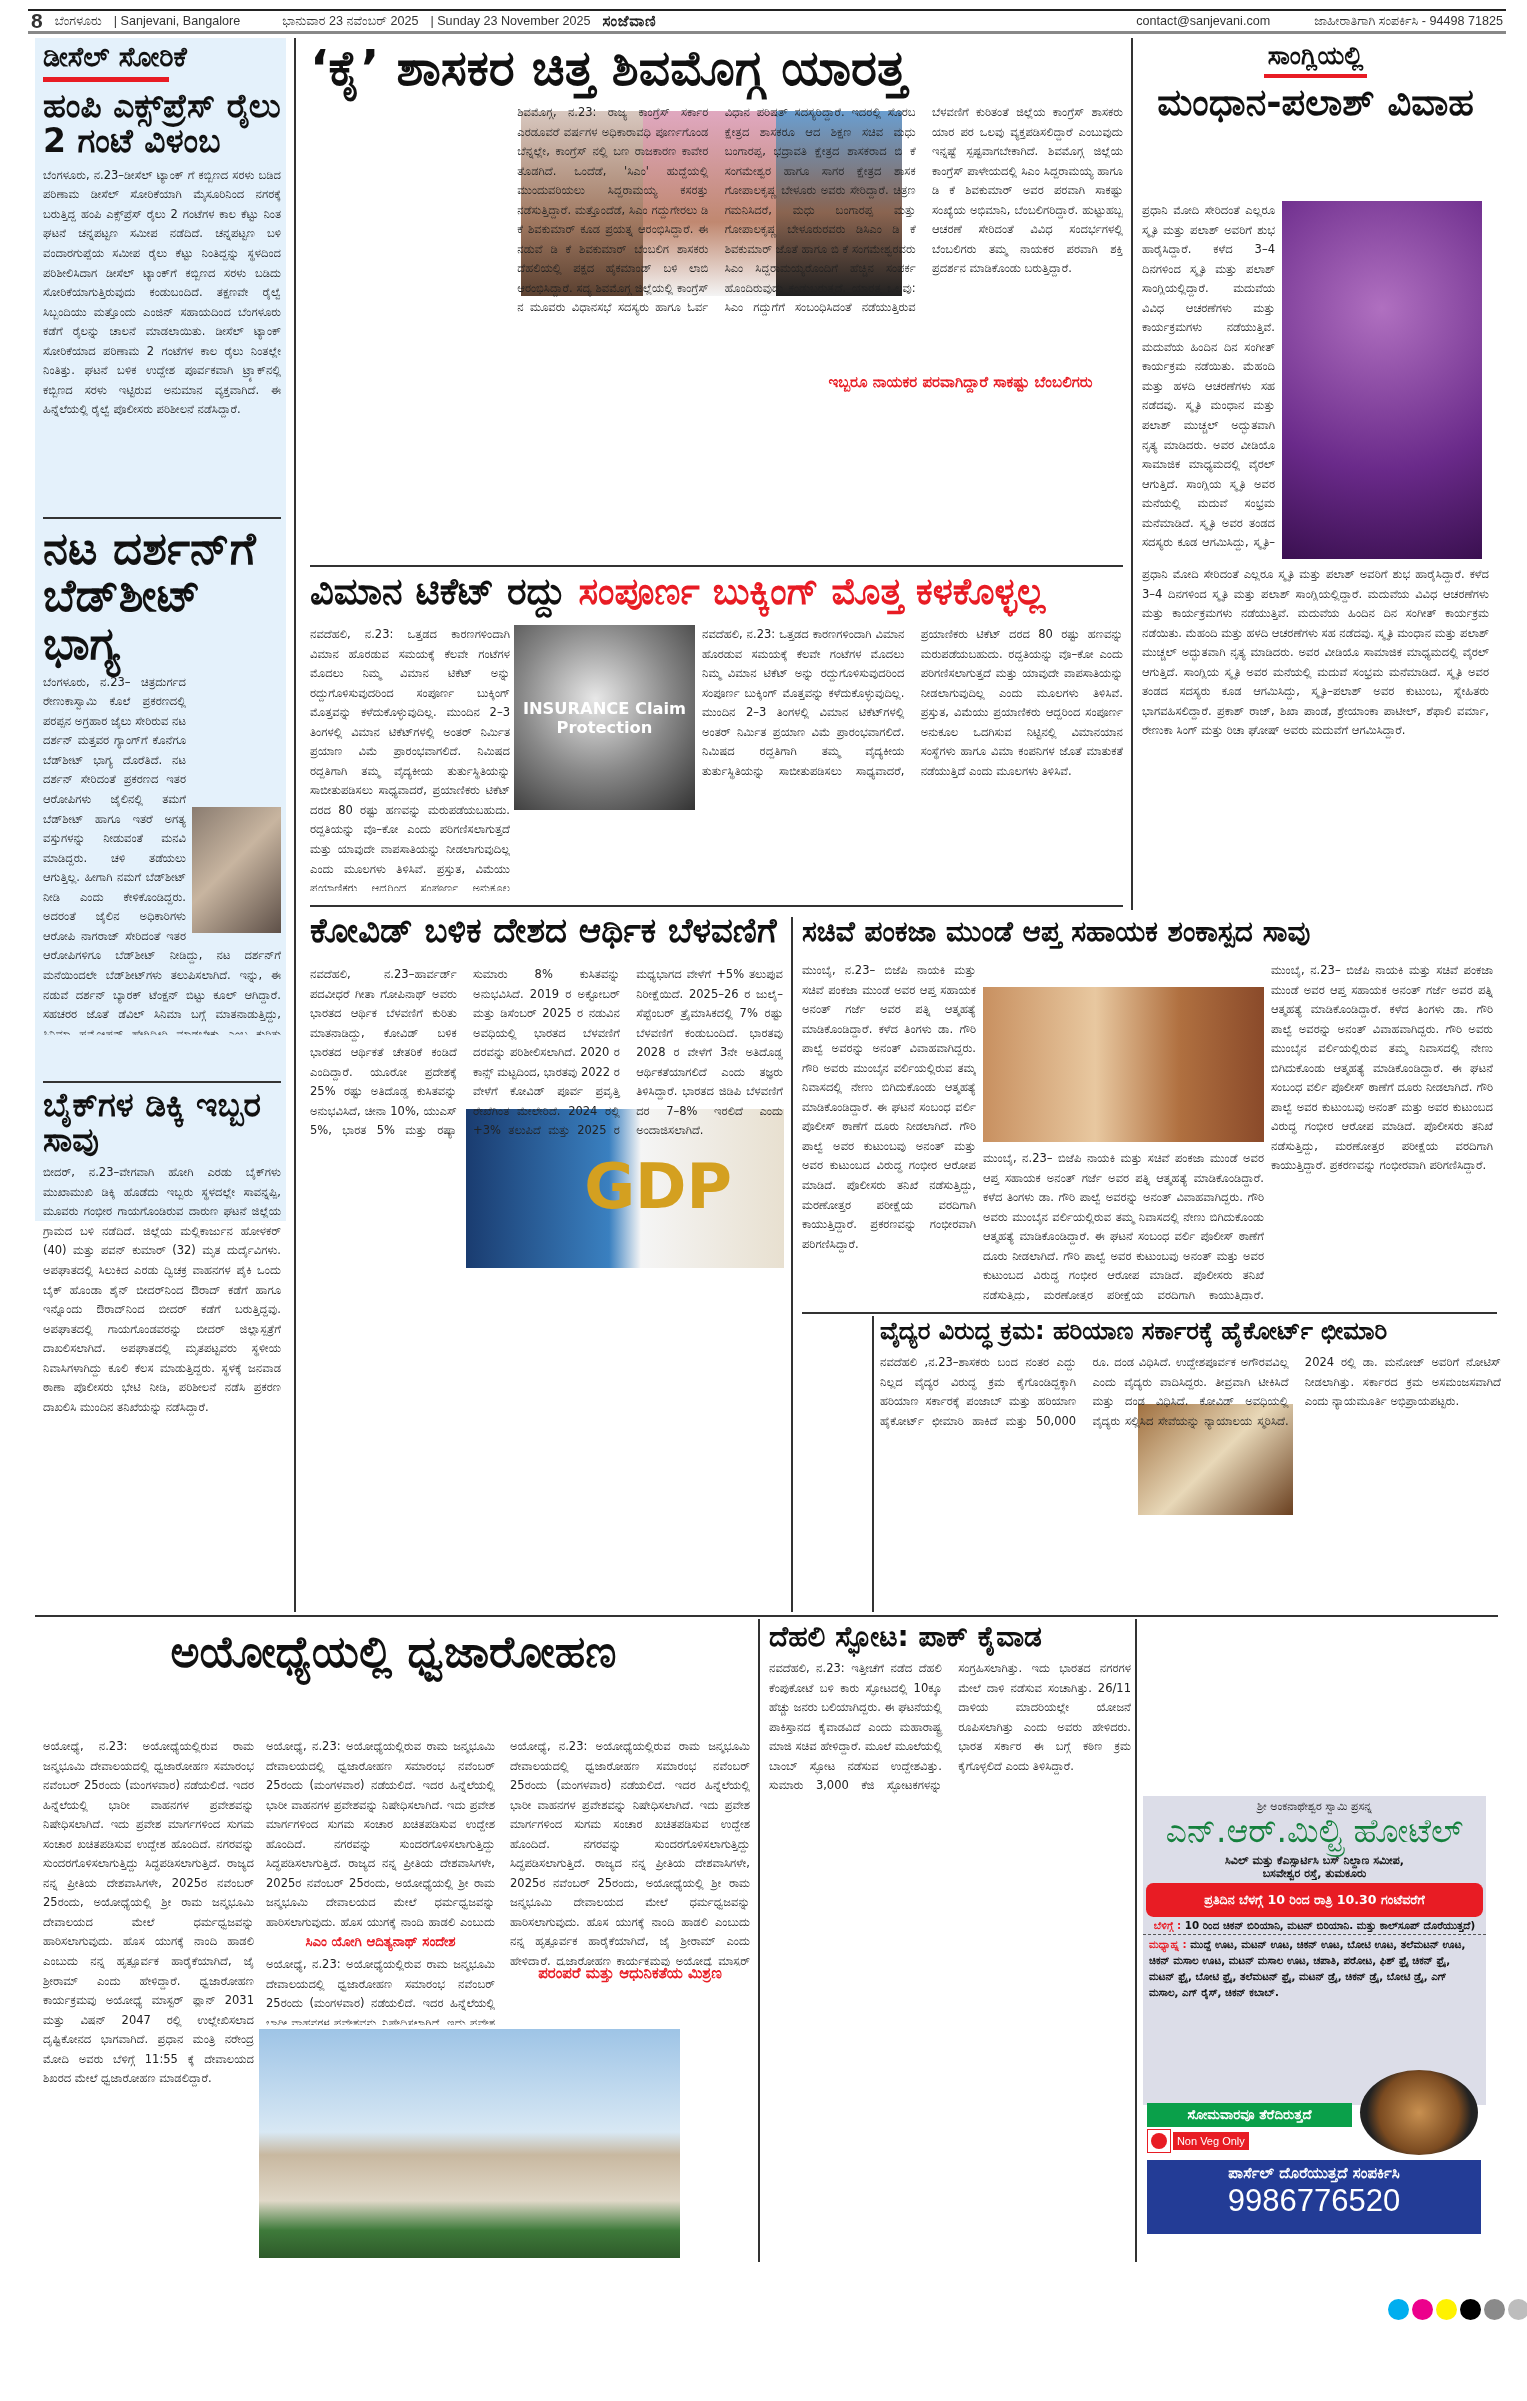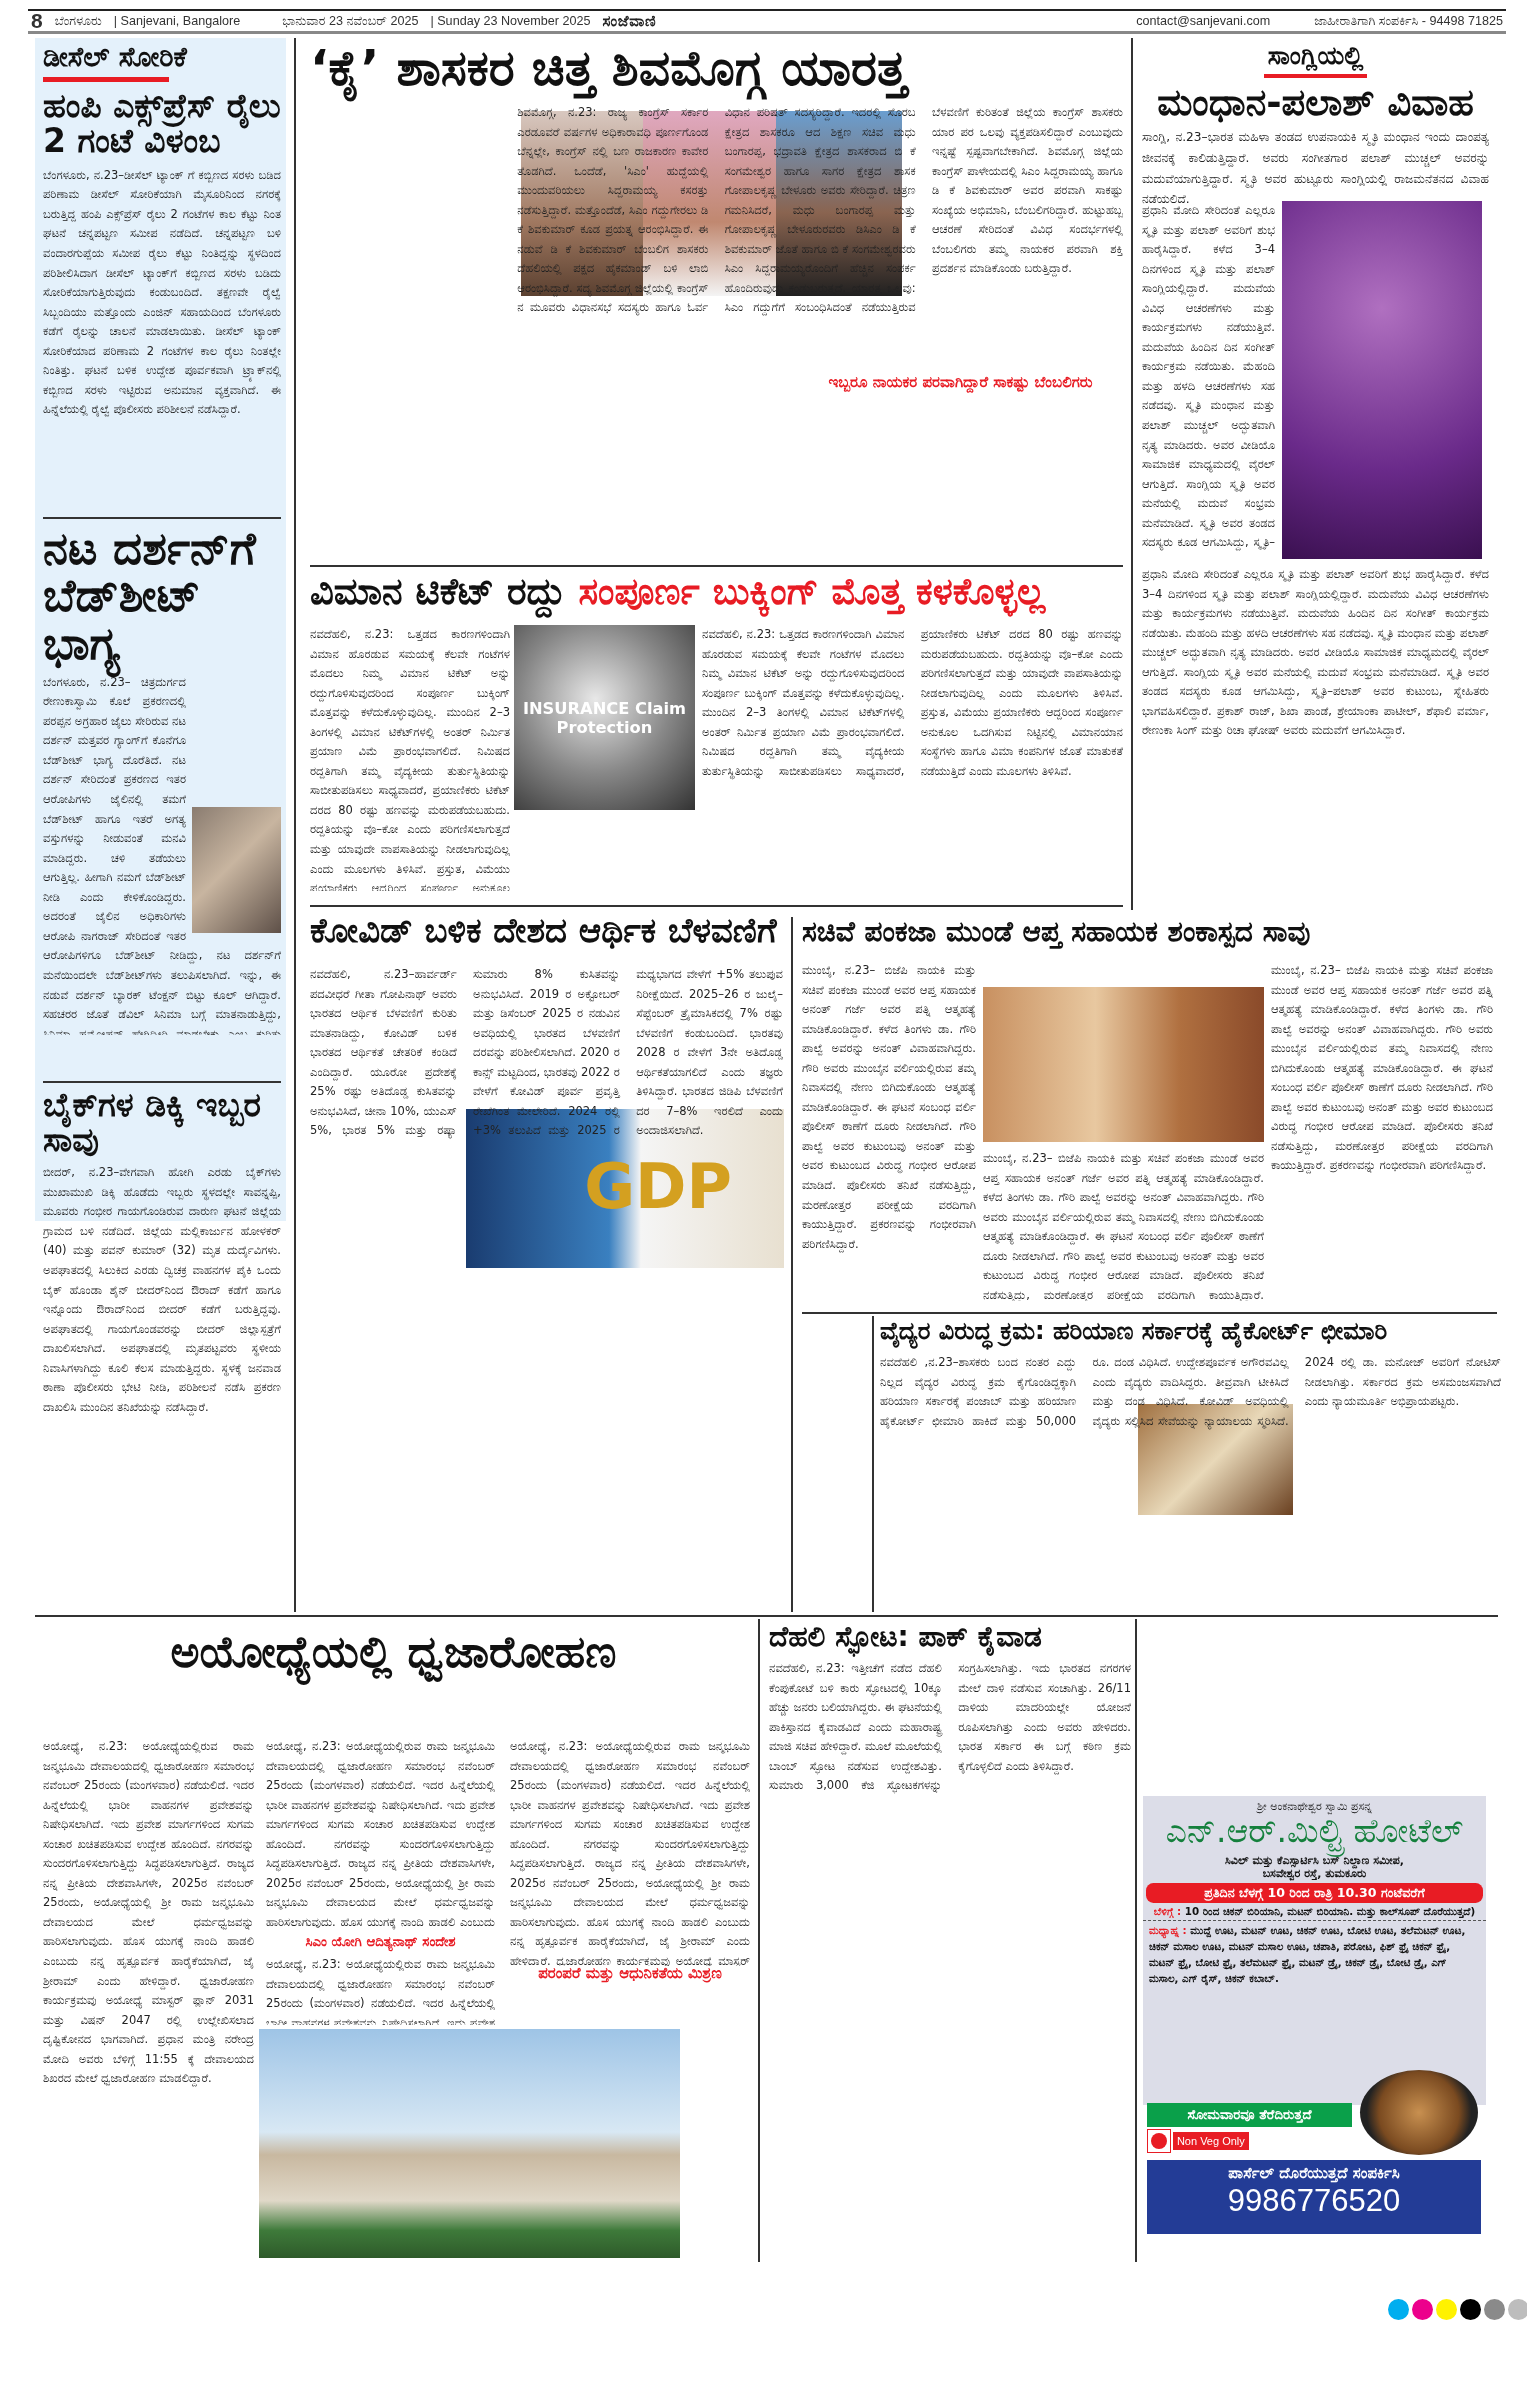--- a/index.html
+++ b/index.html
@@ -71,21 +71,20 @@
   <div style="height:203px;column-span:none"></div>
   <div class="body">ಶಿವಮೊಗ್ಗ, ನ.23: ರಾಜ್ಯ ಕಾಂಗ್ರೆಸ್ ಸರ್ಕಾರ ಎರಡೂವರೆ ವರ್ಷಗಳ ಅಧಿಕಾರಾವಧಿ ಪೂರ್ಣಗೊಂಡ ಬೆನ್ನಲ್ಲೇ, ಕಾಂಗ್ರೆಸ್ ನಲ್ಲಿ ಬಣ ರಾಜಕಾರಣ ಕಾವೇರ ತೊಡಗಿದೆ. ಒಂದೆಡೆ, 'ಸಿಎಂ' ಹುದ್ದೆಯಲ್ಲಿ ಮುಂದುವರಿಯಲು ಸಿದ್ದರಾಮಯ್ಯ ಕಸರತ್ತು ನಡೆಸುತ್ತಿದ್ದಾರೆ. ಮತ್ತೊಂದೆಡೆ, ಸಿಎಂ ಗದ್ದುಗೇರಲು ಡಿ ಕೆ ಶಿವಕುಮಾರ್ ಕೂಡ ಪ್ರಯತ್ನ ಆರಂಭಿಸಿದ್ದಾರೆ. ಈ ನಡುವೆ ಡಿ ಕೆ ಶಿವಕುಮಾರ್ ಬೆಂಬಲಿಗ ಶಾಸಕರು ದೆಹಲಿಯಲ್ಲಿ ಪಕ್ಷದ ಹೈಕಮಾಂಡ್ ಬಳಿ ಲಾಬಿ ಆರಂಭಿಸಿದ್ದಾರೆ. ಸದ್ಯ ಶಿವಮೊಗ್ಗ ಜಿಲ್ಲೆಯಲ್ಲಿ ಕಾಂಗ್ರೆಸ್ ನ ಮೂವರು ವಿಧಾನಸಭೆ ಸದಸ್ಯರು ಹಾಗೂ ಓರ್ವ ವಿಧಾನ ಪರಿಷತ್ ಸದಸ್ಯರಿದ್ದಾರೆ. ಇದರಲ್ಲಿ ಸೊರಬ ಕ್ಷೇತ್ರದ ಶಾಸಕರೂ ಆದ ಶಿಕ್ಷಣ ಸಚಿವ ಮಧು ಬಂಗಾರಪ್ಪ, ಭದ್ರಾವತಿ ಕ್ಷೇತ್ರದ ಶಾಸಕರಾದ ಬಿ ಕೆ ಸಂಗಮೇಶ್ವರ ಹಾಗೂ ಸಾಗರ ಕ್ಷೇತ್ರದ ಶಾಸಕ ಗೋಪಾಲಕೃಷ್ಣ ಬೇಳೂರು ಅವರು ಸೇರಿದ್ದಾರೆ. ಚಿತ್ರಣ ಗಮನಿಸಿದರೆ, ಮಧು ಬಂಗಾರಪ್ಪ ಮತ್ತು ಗೋಪಾಲಕೃಷ್ಣ ಬೇಳೂರುರವರು ಡಿಸಿಎಂ ಡಿ ಕೆ ಶಿವಕುಮಾರ್ ಜೊತೆ ಹಾಗೂ ಬಿ ಕೆ ಸಂಗಮೇಶ್ವರವರು ಸಿಎಂ ಸಿದ್ದರಾಮಯ್ಯರೊಂದಿಗೆ ಹೆಚ್ಚಿನ ಸಂಪರ್ಕ ಹೊಂದಿರುವುದು ಕಂಡುಬರುತ್ತದೆ. ಯಾರತ್ತ ಒಲವು: ಸಿಎಂ ಗದ್ದುಗೆಗೆ ಸಂಬಂಧಿಸಿದಂತೆ ನಡೆಯುತ್ತಿರುವ ಬೆಳವಣಿಗೆ ಕುರಿತಂತೆ ಜಿಲ್ಲೆಯ ಕಾಂಗ್ರೆಸ್ ಶಾಸಕರು ಯಾರ ಪರ ಒಲವು ವ್ಯಕ್ತಪಡಿಸಲಿದ್ದಾರೆ ಎಂಬುವುದು ಇನ್ನಷ್ಟೆ ಸ್ಪಷ್ಟವಾಗಬೇಕಾಗಿದೆ. ಶಿವಮೊಗ್ಗ ಜಿಲ್ಲೆಯ ಕಾಂಗ್ರೆಸ್ ಪಾಳೇಯದಲ್ಲಿ ಸಿಎಂ ಸಿದ್ದರಾಮಯ್ಯ ಹಾಗೂ ಡಿ ಕೆ ಶಿವಕುಮಾರ್ ಅವರ ಪರವಾಗಿ ಸಾಕಷ್ಟು ಸಂಖ್ಯೆಯ ಅಭಿಮಾನಿ, ಬೆಂಬಲಿಗರಿದ್ದಾರೆ. ಹುಟ್ಟುಹಬ್ಬ ಆಚರಣೆ ಸೇರಿದಂತೆ ವಿವಿಧ ಸಂದರ್ಭಗಳಲ್ಲಿ ಬೆಂಬಲಿಗರು ತಮ್ಮ ನಾಯಕರ ಪರವಾಗಿ ಶಕ್ತಿ ಪ್ರದರ್ಶನ ಮಾಡಿಕೊಂಡು ಬರುತ್ತಿದ್ದಾರೆ.</div>
 </div>
 <div class="abs red h-xl" style="left:798px;top:375px;width:325px;font-size:15px;text-align:center;background:#fff">ಇಬ್ಬರೂ ನಾಯಕರ ಪರವಾಗಿದ್ದಾರೆ ಸಾಕಷ್ಟು ಬೆಂಬಲಿಗರು</div>
 <div class="abs hline" style="left:310px;top:565px;width:813px"></div>
 
 <div class="abs" style="left:1142px;top:43px;width:347px;text-align:center">
   <div class="h-xl" style="font-size:25px">ಸಾಂಗ್ಲಿಯಲ್ಲಿ</div>
   <div class="redbar" style="width:103px;margin:4.4px auto 6px"></div>
   <div class="h-xl" style="font-size:37px;white-space:nowrap">ಮಂಧಾನ-ಪಲಾಶ್ ವಿವಾಹ</div>
-  <div class="body" style="margin-top:4.4px;font-size:12.2px">ಸಾಂಗ್ಲಿ, ನ.23–ಭಾರತ ಮಹಿಳಾ ತಂಡದ ಉಪನಾಯಕಿ ಸ್ಮೃತಿ ಮಂಧಾನ ಇಂದು ದಾಂಪತ್ಯ ಜೀವನಕ್ಕೆ ಕಾಲಿಡುತ್ತಿದ್ದಾರೆ. ಅವರು ಸಂಗೀತಗಾರ ಪಲಾಶ್ ಮುಚ್ಚಲ್ ಅವರನ್ನು ಮದುವೆಯಾಗುತ್ತಿದ್ದಾರೆ. ಸ್ಮೃತಿ ಅವರ ಹುಟ್ಟೂರು ಸಾಂಗ್ಲಿಯಲ್ಲಿ ರಾಜಮನೆತನದ ವಿವಾಹ ನಡೆಯಲಿದೆ.</div>
 </div>
 <div class="abs photo" style="left:1282px;top:201px;width:200px;height:358px;background:radial-gradient(circle at 50% 30%,#b070c0,#6a2a8a 60%,#3a1050)"></div>
 <div class="abs box" style="left:1142px;top:201px;width:133px;height:355px">
   <div class="body">ಪ್ರಧಾನಿ ಮೋದಿ ಸೇರಿದಂತೆ ಎಲ್ಲರೂ ಸ್ಮೃತಿ ಮತ್ತು ಪಲಾಶ್ ಅವರಿಗೆ ಶುಭ ಹಾರೈಸಿದ್ದಾರೆ. ಕಳೆದ 3–4 ದಿನಗಳಿಂದ ಸ್ಮೃತಿ ಮತ್ತು ಪಲಾಶ್ ಸಾಂಗ್ಲಿಯಲ್ಲಿದ್ದಾರೆ. ಮದುವೆಯ ವಿವಿಧ ಆಚರಣೆಗಳು ಮತ್ತು ಕಾರ್ಯಕ್ರಮಗಳು ನಡೆಯುತ್ತಿವೆ. ಮದುವೆಯ ಹಿಂದಿನ ದಿನ ಸಂಗೀತ್ ಕಾರ್ಯಕ್ರಮ ನಡೆಯಿತು. ಮೆಹಂದಿ ಮತ್ತು ಹಳದಿ ಆಚರಣೆಗಳು ಸಹ ನಡೆದವು. ಸ್ಮೃತಿ ಮಂಧಾನ ಮತ್ತು ಪಲಾಶ್ ಮುಚ್ಚಲ್ ಅದ್ಭುತವಾಗಿ ನೃತ್ಯ ಮಾಡಿದರು. ಅವರ ವೀಡಿಯೊ ಸಾಮಾಜಿಕ ಮಾಧ್ಯಮದಲ್ಲಿ ವೈರಲ್ ಆಗುತ್ತಿದೆ. ಸಾಂಗ್ಲಿಯ ಸ್ಮೃತಿ ಅವರ ಮನೆಯಲ್ಲಿ ಮದುವೆ ಸಂಭ್ರಮ ಮನೆಮಾಡಿದೆ. ಸ್ಮೃತಿ ಅವರ ತಂಡದ ಸದಸ್ಯರು ಕೂಡ ಆಗಮಿಸಿದ್ದು, ಸ್ಮೃತಿ–ಪಲಾಶ್ ಅವರ ಕುಟುಂಬ, ಸ್ನೇಹಿತರು ಭಾಗವಹಿಸಲಿದ್ದಾರೆ. ಪ್ರಕಾಶ್ ರಾಜ್, ಶಿಖಾ ಪಾಂಡೆ, ಶ್ರೇಯಾಂಕಾ ಪಾಟೀಲ್, ಶೆಫಾಲಿ ವರ್ಮಾ, ರೇಣುಕಾ ಸಿಂಗ್ ಮತ್ತು ರಿಚಾ ಘೋಷ್ ಅವರು ಮದುವೆಗೆ ಆಗಮಿಸಿದ್ದಾರೆ.</div>
 </div>
 <div class="abs box" style="left:1142px;top:565px;width:347px;height:340px;text-indent:0">
   <div class="body">ಪ್ರಧಾನಿ ಮೋದಿ ಸೇರಿದಂತೆ ಎಲ್ಲರೂ ಸ್ಮೃತಿ ಮತ್ತು ಪಲಾಶ್ ಅವರಿಗೆ ಶುಭ ಹಾರೈಸಿದ್ದಾರೆ. ಕಳೆದ 3–4 ದಿನಗಳಿಂದ ಸ್ಮೃತಿ ಮತ್ತು ಪಲಾಶ್ ಸಾಂಗ್ಲಿಯಲ್ಲಿದ್ದಾರೆ. ಮದುವೆಯ ವಿವಿಧ ಆಚರಣೆಗಳು ಮತ್ತು ಕಾರ್ಯಕ್ರಮಗಳು ನಡೆಯುತ್ತಿವೆ. ಮದುವೆಯ ಹಿಂದಿನ ದಿನ ಸಂಗೀತ್ ಕಾರ್ಯಕ್ರಮ ನಡೆಯಿತು. ಮೆಹಂದಿ ಮತ್ತು ಹಳದಿ ಆಚರಣೆಗಳು ಸಹ ನಡೆದವು. ಸ್ಮೃತಿ ಮಂಧಾನ ಮತ್ತು ಪಲಾಶ್ ಮುಚ್ಚಲ್ ಅದ್ಭುತವಾಗಿ ನೃತ್ಯ ಮಾಡಿದರು. ಅವರ ವೀಡಿಯೊ ಸಾಮಾಜಿಕ ಮಾಧ್ಯಮದಲ್ಲಿ ವೈರಲ್ ಆಗುತ್ತಿದೆ. ಸಾಂಗ್ಲಿಯ ಸ್ಮೃತಿ ಅವರ ಮನೆಯಲ್ಲಿ ಮದುವೆ ಸಂಭ್ರಮ ಮನೆಮಾಡಿದೆ. ಸ್ಮೃತಿ ಅವರ ತಂಡದ ಸದಸ್ಯರು ಕೂಡ ಆಗಮಿಸಿದ್ದು, ಸ್ಮೃತಿ–ಪಲಾಶ್ ಅವರ ಕುಟುಂಬ, ಸ್ನೇಹಿತರು ಭಾಗವಹಿಸಲಿದ್ದಾರೆ. ಪ್ರಕಾಶ್ ರಾಜ್, ಶಿಖಾ ಪಾಂಡೆ, ಶ್ರೇಯಾಂಕಾ ಪಾಟೀಲ್, ಶೆಫಾಲಿ ವರ್ಮಾ, ರೇಣುಕಾ ಸಿಂಗ್ ಮತ್ತು ರಿಚಾ ಘೋಷ್ ಅವರು ಮದುವೆಗೆ ಆಗಮಿಸಿದ್ದಾರೆ.</div>
 </div>
 
 <div class="abs h-xl" style="left:310px;top:573px;width:813px;font-size:37px;white-space:nowrap">
@@ -156,21 +155,21 @@
 <div class="abs box cols2" style="left:769px;top:1659px;width:362px;height:602px">
   <div class="body">ನವದೆಹಲಿ, ನ.23: ಇತ್ತೀಚೆಗೆ ನಡೆದ ದೆಹಲಿ ಕೆಂಪುಕೋಟೆ ಬಳಿ ಕಾರು ಸ್ಫೋಟದಲ್ಲಿ 10ಕ್ಕೂ ಹೆಚ್ಚು ಜನರು ಬಲಿಯಾಗಿದ್ದರು. ಈ ಘಟನೆಯಲ್ಲಿ ಪಾಕಿಸ್ತಾನದ ಕೈವಾಡವಿದೆ ಎಂದು ಮಹಾರಾಷ್ಟ್ರ ಮಾಜಿ ಸಚಿವ ಹೇಳಿದ್ದಾರೆ. ಮೂಲೆ ಮೂಲೆಯಲ್ಲಿ ಬಾಂಬ್ ಸ್ಫೋಟ ನಡೆಸುವ ಉದ್ದೇಶವಿತ್ತು. ಸುಮಾರು 3,000 ಕೆಜಿ ಸ್ಫೋಟಕಗಳನ್ನು ಸಂಗ್ರಹಿಸಲಾಗಿತ್ತು. ಇದು ಭಾರತದ ನಗರಗಳ ಮೇಲೆ ದಾಳಿ ನಡೆಸುವ ಸಂಚಾಗಿತ್ತು. 26/11 ದಾಳಿಯ ಮಾದರಿಯಲ್ಲೇ ಯೋಜನೆ ರೂಪಿಸಲಾಗಿತ್ತು ಎಂದು ಅವರು ಹೇಳಿದರು. ಭಾರತ ಸರ್ಕಾರ ಈ ಬಗ್ಗೆ ಕಠಿಣ ಕ್ರಮ ಕೈಗೊಳ್ಳಲಿದೆ ಎಂದು ತಿಳಿಸಿದ್ದಾರೆ.</div>
 </div>
 <div class="abs col-line" style="left:1135px;top:1619px;height:643px"></div>
 
 <div class="abs ad">
   <div style="text-align:center;font-size:11px;padding-top:4px">ಶ್ರೀ ಅಂಕನಾಥೇಶ್ವರ ಸ್ವಾಮಿ ಪ್ರಸನ್ನ</div>
   <div style="text-align:center;font-size:33px;font-weight:normal;color:#15803d;line-height:1.1">ಎನ್.ಆರ್.ಮಿಲ್ಟ್ರಿ ಹೋಟೆಲ್</div>
   <div style="text-align:center;font-size:11px;font-weight:bold;margin-top:4.4px">ಸಿವಿಲ್ ಮತ್ತು ಕೆಎಸ್ಸಾರ್ಟಿಸಿ ಬಸ್ ನಿಲ್ದಾಣ ಸಮೀಪ,</div>
   <div style="text-align:center;font-size:11px;font-weight:bold">ಬಸವೇಶ್ವರ ರಸ್ತೆ, ತುಮಕೂರು</div>
-  <div style="margin:3px 3px 0;background:#e81c24;color:#fff;text-align:center;font-size:12.6px;font-weight:bold;border-radius:7.4px;padding:2px 0">ಪ್ರತಿದಿನ ಬೆಳಗ್ಗೆ 10 ರಿಂದ ರಾತ್ರಿ 10.30 ಗಂಟೆವರೆಗೆ</div>
+  <div style="margin:3px 3px 0;background:#e81c24;color:#fff;text-align:center;font-size:12.6px;font-weight:bold;border-radius:7.4px;padding:9px 0">ಪ್ರತಿದಿನ ಬೆಳಗ್ಗೆ 10 ರಿಂದ ರಾತ್ರಿ 10.30 ಗಂಟೆವರೆಗೆ</div>
   <div style="padding:2.2px 6px;font-size:10.3px;font-weight:bold;text-align:center;border-bottom:1.5px dashed #555">
     <span class="red">ಬೆಳಿಗ್ಗೆ :</span>
     <span>10 ರಿಂದ ಚಿಕನ್ ಬಿರಿಯಾನಿ, ಮಟನ್ ಬಿರಿಯಾನಿ. ಮತ್ತು ಕಾಲ್‌ಸೂಪ್ ದೊರೆಯುತ್ತದೆ)</span>
   </div>
   <div style="padding:2.2px 6px;font-size:10.3px;font-weight:bold;line-height:1.55;width:337px">
     <span class="red">ಮಧ್ಯಾಹ್ನ :</span>
     <span>ಮುದ್ದೆ ಊಟ, ಮಟನ್ ಊಟ, ಚಿಕನ್ ಊಟ, ಬೋಟಿ ಊಟ, ತಲೆಮಟನ್ ಊಟ, ಚಿಕನ್ ಮಸಾಲ ಊಟ, ಮಟನ್ ಮಸಾಲ ಊಟ, ಚಪಾತಿ, ಪರೋಟ, ಫಿಶ್ ಫ್ರೈ ಚಿಕನ್ ಫ್ರೈ, ಮಟನ್ ಫ್ರೈ, ಬೋಟಿ ಫ್ರೈ, ತಲೆಮಟನ್ ಫ್ರೈ, ಮಟನ್ ಡ್ರೈ, ಚಿಕನ್ ಡ್ರೈ, ಬೋಟಿ ಡ್ರೈ, ಎಗ್ ಮಸಾಲ, ಎಗ್ ರೈಸ್, ಚಿಕನ್ ಕಬಾಬ್.</span>
   </div>
 </div>
 <div class="abs" style="left:1360px;top:2070px;width:118px;height:85px;border-radius:50%;background:radial-gradient(circle,#c89050,#7a4a20 55%,#222 72%)"></div>

